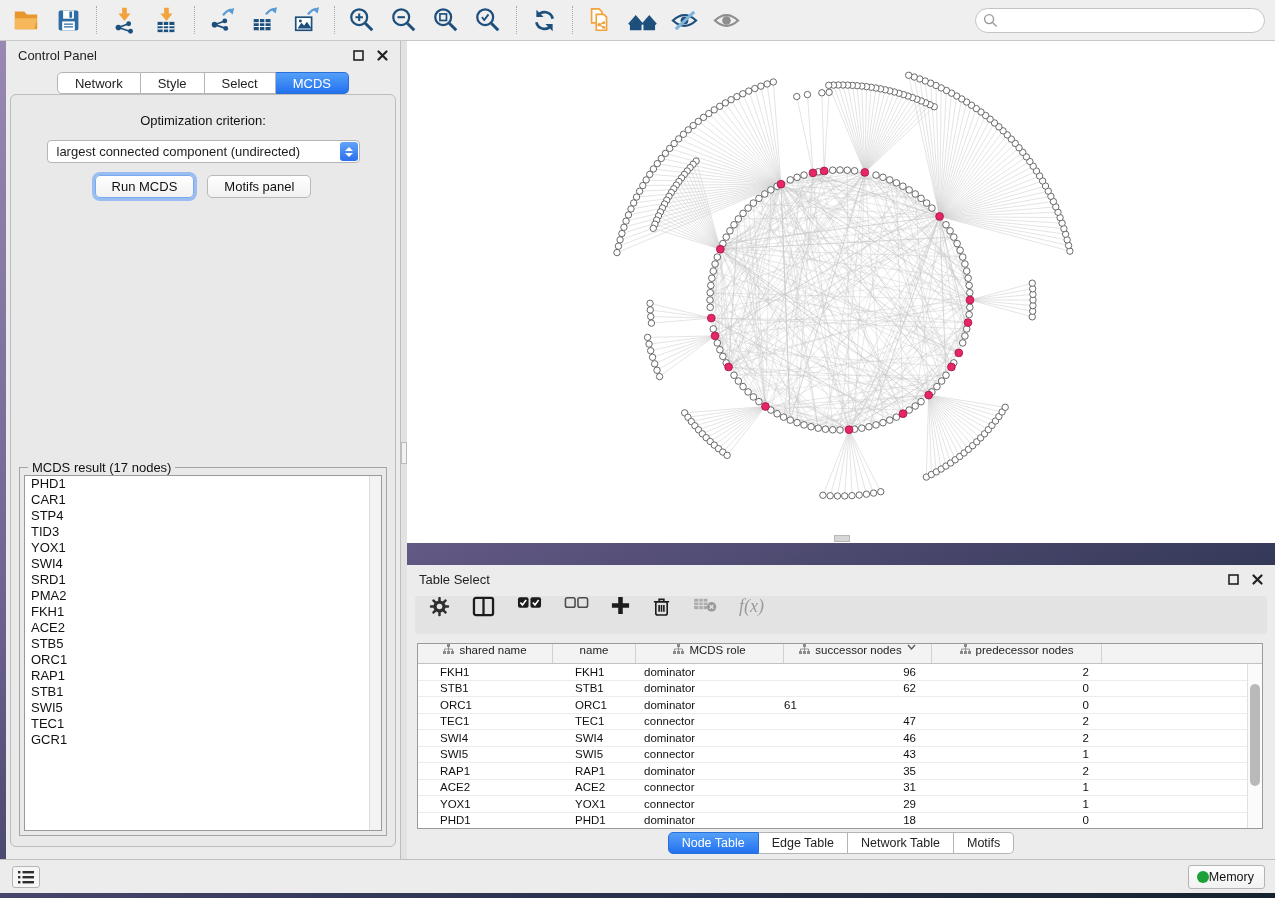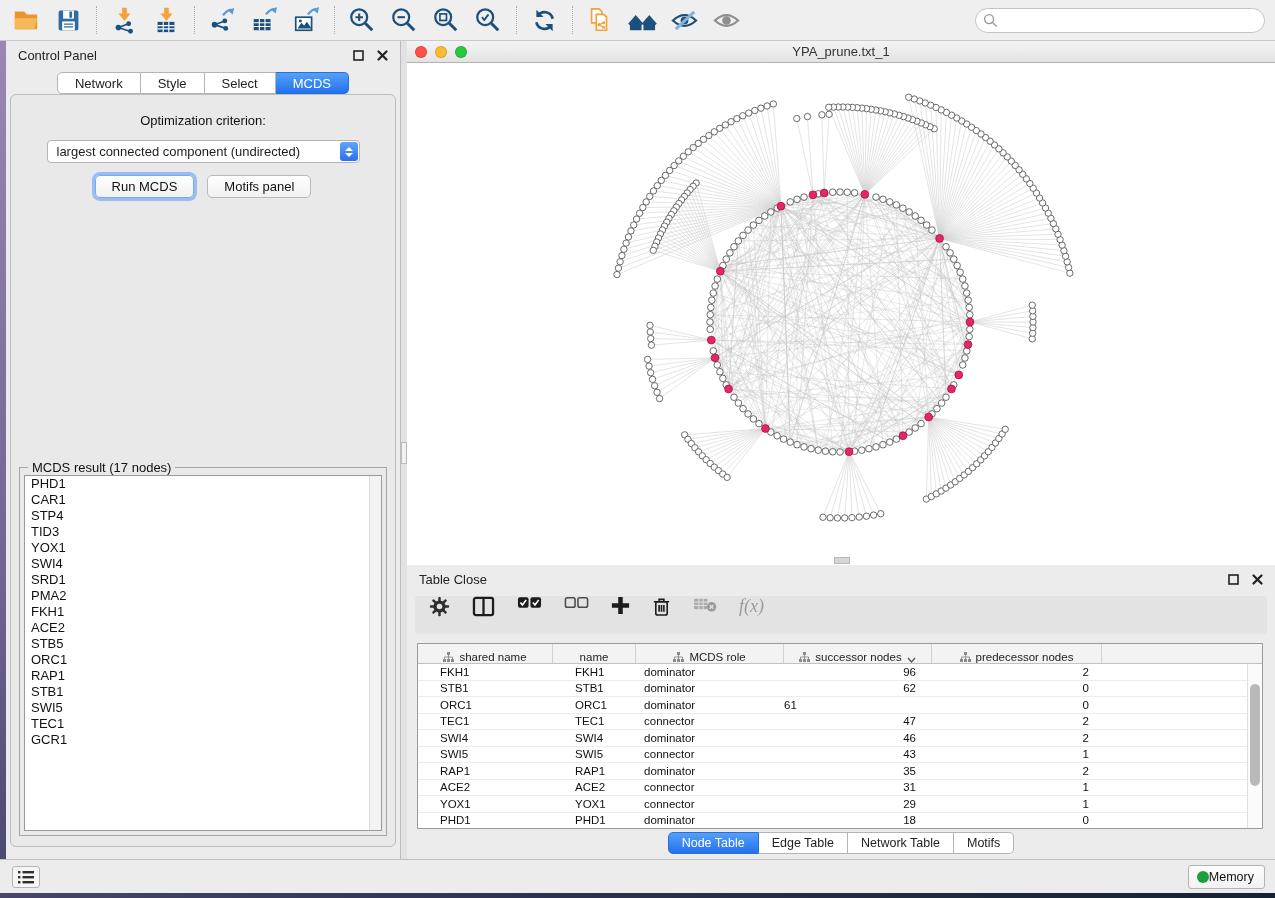--- a/index.html
+++ b/index.html
@@ -67,21 +67,21 @@
   .hsplit-handle { position:absolute; left:427px; bottom:1px; width:16px; height:7px; background:#d6d6d6; border:1px solid #b8b8b8; }
 
   
   .table-panel { position:absolute; left:407px; top:565px; width:868px; height:294px; background:#ececec; }
   .tp-toolbar { position:absolute; left:8px; right:8px; top:31px; height:38px; background:#e3e3e3; border-radius:4px;
     display:flex; align-items:flex-start; padding-left:14px; gap:22px; }
   .tp-btn { display:flex; align-items:center; justify-content:center; }
   .fx { font-family:"Liberation Serif", serif; font-style:italic; font-size:18px; color:#9a9a9a; }
   .tp-table { position:absolute; left:10px; top:78px; width:846px; height:186px; background:#fff; border:1px solid #9a9a9a; }
   .thead { display:flex; height:20px; background:#f3f3f3; border-bottom:1px solid #c2c2c2; }
-  .th { display:flex; align-items:flex-end; justify-content:center; gap:5px; font-size:11.5px; color:#222;
+  .th { display:flex; align-items:flex-start; justify-content:center; gap:5px; font-size:11.5px; color:#222;
     border-right:1px solid #d2d2d2; height:100%; }
   .tbody { position:absolute; left:0; right:15px; top:20px; bottom:0; overflow:hidden; }
   .tr { display:flex; height:16.5px; align-items:center; border-bottom:1px solid #ececec; }
   .td { font-size:11.5px; color:#111; white-space:nowrap; overflow:hidden; }
   .vscroll { position:absolute; right:0; top:20px; bottom:0; width:15px; background:#fbfbfb; border-left:1px solid #e0e0e0; }
   .vthumb { position:absolute; left:2px; width:10px; top:20px; height:102px; background:#b9b9b9; border-radius:5px; }
   .tp-tabs { position:absolute; left:0; right:0; top:267px; display:flex; justify-content:center; }
   .tp-tab { height:22px; padding:0 13px; background:#fff; border:1px solid #b4b4b4; border-left-width:0;
     font-size:12.5px; display:flex; align-items:center; color:#222; }
   .tp-tab:first-child { border-left-width:1px; border-radius:5px 0 0 5px; }
@@ -304,26 +304,20 @@
           </div>
       </div>
     </div>
   </div>
 
   <div class="vsplit">
       <div class="handle"></div>
     </div>
 
   <div class="net-window">
-    <div class="net-titlebar">
-      <span class="tl red"></span>
-      <span class="tl yellow"></span>
-      <span class="tl green"></span>
-      <span class="net-title">YPA_prune.txt_1</span>
-    </div>
     <div class="net-canvas">
       <svg id="net-svg" width="868" height="502" viewBox="0 0 868 502">
           <line x1="313.33436905118276" y1="208.20495329639436" x2="546.779044848138" y2="196.11654467631882" stroke="#c3c3c3" stroke-width="0.7" opacity="0.55"></line>
           <line x1="313.33436905118276" y1="208.20495329639436" x2="468.9886164852304" y2="134.08074814713706" stroke="#c3c3c3" stroke-width="0.7" opacity="0.55"></line>
           <line x1="313.33436905118276" y1="208.20495329639436" x2="561.1632324073706" y2="237.22419097038426" stroke="#c3c3c3" stroke-width="0.7" opacity="0.55"></line>
           <line x1="313.33436905118276" y1="208.20495329639436" x2="539.0229129647038" y2="183.77273149662525" stroke="#c3c3c3" stroke-width="0.7" opacity="0.55"></line>
           <line x1="313.33436905118276" y1="208.20495329639436" x2="562.7954859523161" y2="266.289158140835" stroke="#c3c3c3" stroke-width="0.7" opacity="0.55"></line>
           <line x1="313.33436905118276" y1="208.20495329639436" x2="303.81741271387847" y2="244.44461810656998" stroke="#c3c3c3" stroke-width="0.7" opacity="0.55"></line>
           <line x1="313.33436905118276" y1="208.20495329639436" x2="502.16416994699375" y2="369.074145899677" stroke="#c3c3c3" stroke-width="0.7" opacity="0.55"></line>
           <line x1="313.33436905118276" y1="208.20495329639436" x2="546.779044848138" y2="196.11654467631882" stroke="#c3c3c3" stroke-width="0.7" opacity="0.55"></line>
@@ -1142,21 +1136,21 @@
           <circle cx="321.5682509087254" cy="325.95494973830705" r="3.9" fill="#e72764" stroke="#a30f4d" stroke-width="0.8"></circle>
           <circle cx="308.0359795280186" cy="294.83285625620994" r="3.9" fill="#e72764" stroke="#a30f4d" stroke-width="0.8"></circle>
           <circle cx="304.2651510635959" cy="277.09250312480856" r="3.9" fill="#e72764" stroke="#a30f4d" stroke-width="0.8"></circle>
         </svg>
       <div class="hsplit-handle"></div>
     </div>
   </div>
 
   <div class="table-panel">
     <div class="panel-header">
-      <span>Table Close</span>
+      <span>Table Select</span>
       <span class="spacer"></span>
       <span class="win-ctl">
           <svg width="11" height="11" viewBox="0 0 11 11">
             <rect x="1" y="1" width="9" height="9" fill="none" stroke="#222" stroke-width="1.6"></rect>
           </svg>
         </span>
       <span class="win-ctl">
           <svg width="11" height="11" viewBox="0 0 11 11">
             <path d="M1.5 1.5l8 8M9.5 1.5l-8 8" stroke="#222" stroke-width="2.2" stroke-linecap="round"></path>
           </svg>

